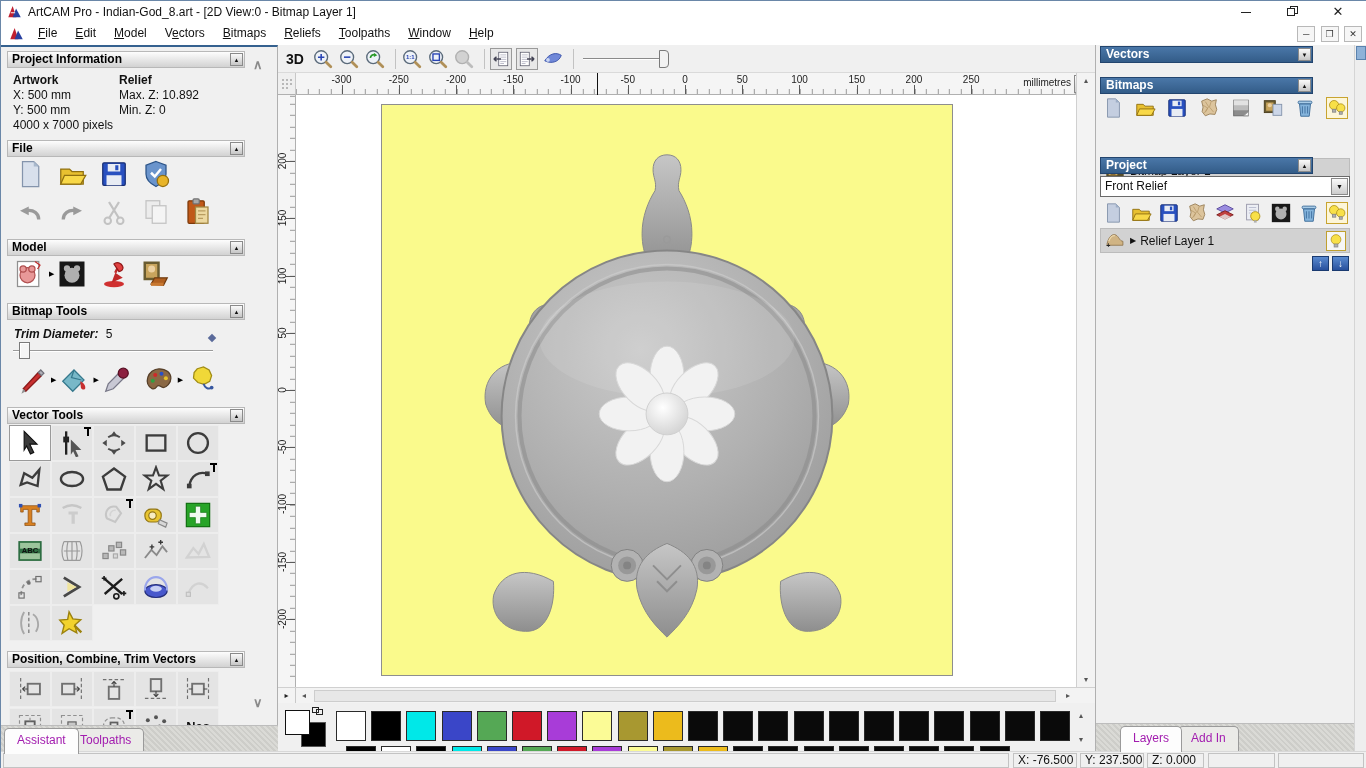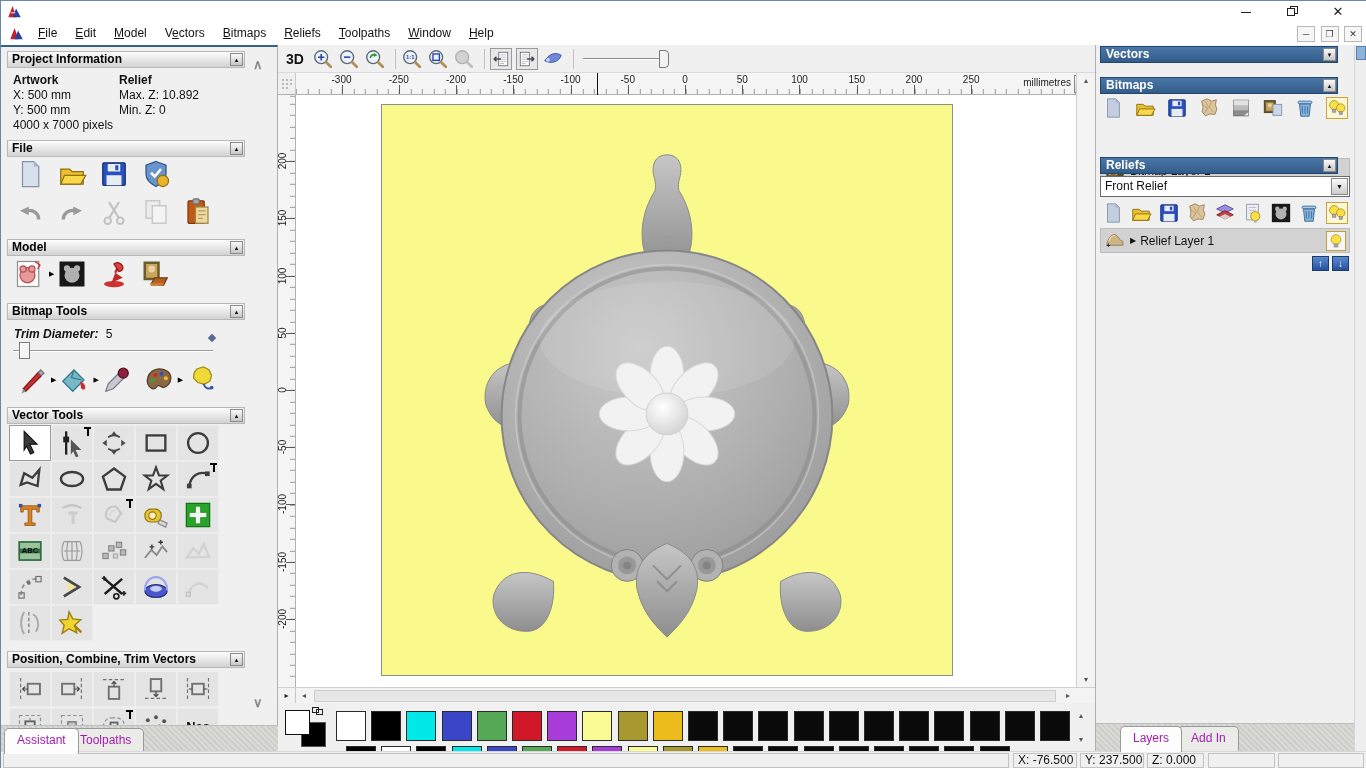--- a/index.html
+++ b/index.html
@@ -108,21 +108,21 @@
   #secondary-swatch { position:absolute; left:17px; top:15px; width:25px; height:25px; border:1px solid #555; }
   #primary-swatch { position:absolute; left:1px; top:3px; width:25px; height:25px; border:1px solid #111; }
   #link-glyph { position:absolute; left:28px; top:0; width:12px; height:9px; }
   #link-glyph i { position:absolute; width:7px; height:6px; border:1px solid #222; background:transparent; }
   #link-glyph i.g2 { left:4px; top:2px; }
   .swatch { position:absolute; width:30px; height:30px; border:1px solid #2a2a2a; }
   .pal-arr { position:absolute; left:801px; font-size:8px; color:#555; }
 
   
   #layers-panel { position:absolute; left:1094px; top:44px; width:272px; height:706px; background:#f0f0f0; border-left:1px solid #b0b0b0; }
-  .blue-hdr { position:absolute; left:4px; width:238px; height:17px; background:linear-gradient(#4a77a8,#335c88); border:1px solid #23456e;
+  .blue-hdr { position:absolute; left:4px; width:213px; height:17px; background:linear-gradient(#4a77a8,#335c88); border:1px solid #23456e;
               color:#fff; font-weight:bold; font-size:12px; line-height:15px; padding-left:5px; }
   .blue-hdr .roll-btn { top:1px; right:1px; }
   .rp-toolbar { position:absolute; left:4px; width:250px; height:24px; display:flex; justify-content:space-between; align-items:center; padding:0 2px; }
   .rp-toolbar .icon { width:22px; height:22px; }
   .rp-toolbar .icon.lit { border:1px solid #c8a430; background:#fdf6d8; }
   .layer-row { position:absolute; left:4px; width:250px; height:25px; background:#d2d2d2; border:1px solid #bcbcbc; display:flex; align-items:center; }
   .layer-row .thumb { width:22px; height:19px; margin:0 4px 0 3px; }
   .layer-row .expand { font-size:8px; margin-right:4px; color:#111; }
   .layer-row .lname { font-size:12px; color:#111; flex:1; }
   .bulb-btn { width:20px; height:20px; border:1px solid #c0a030; background:#f6f6f6; margin-right:3px; }
@@ -141,20 +141,21 @@
 <div id="app">
 
   <div id="titlebar">
     <span class="logo">
       <svg viewBox="0 0 24 24">
           <path d="M2 21L9 3l6 18z" fill="#c02030"></path>
           <path d="M9 21l5.5-14L22 21z" fill="#2840a0"></path>
           <path d="M6 14h7" stroke="#fff" stroke-width="1.5"></path>
         </svg>
     </span>
+    <span class="title">ArtCAM Pro - Indian-God_8.art - [2D View:0 - Bitmap Layer 1]</span>
     <span class="win-btn" id="btn-min"><span class="dash"></span></span>
     <span class="win-btn" id="btn-restore"><span class="boxes"><i class="b1"></i><i class="b2"></i></span></span>
     <span class="win-btn" id="btn-close">✕</span>
   </div>
 
   <div id="menubar">
     <span class="logo">
       <svg viewBox="0 0 24 24">
           <path d="M2 21L9 3l6 18z" fill="#c02030"></path>
           <path d="M9 21l5.5-14L22 21z" fill="#2840a0"></path>
@@ -1003,21 +1004,21 @@
             <rect x="1" y="1" width="22" height="19" fill="#564c28"></rect>
             <rect x="4" y="3" width="11" height="15" fill="#caa65e"></rect>
             <circle cx="9.5" cy="8" r="3" fill="#ecd0a0"></circle>
             <path d="M6 18c1-4 6-4 7 0z" fill="#8a6c34"></path>
           </svg>
         </span>
       <span class="lname">Bitmap Layer 1</span>
     </div>
 
     <div class="blue-hdr" style="top:112px;">
-      <span>Reliefs</span>
+      <span>Project</span>
       <span class="roll-btn">▲</span>
     </div>
     <div style="position:absolute;left:4px;top:131px;width:250px;height:21px;background:#fff;border:1px solid #6a6a6a;">
       <span style="position:absolute;left:4px;top:2px;font-size:12px;">Front Relief</span>
       <span style="position:absolute;right:1px;top:1px;width:17px;height:17px;background:linear-gradient(#fafafa,#cccccc);border:1px solid #8a8a8a;text-align:center;font-size:7px;line-height:16px;">▼</span>
     </div>
     <div class="rp-toolbar" id="reliefs-toolbar" style="top:156px;">
         <span class="icon" style="width: 22px; height: 22px;">
           <svg viewBox="0 0 24 24">
             <path d="M6 2h9l4 4v16H6z" fill="#c4cee0" stroke="#8494ac"></path>

